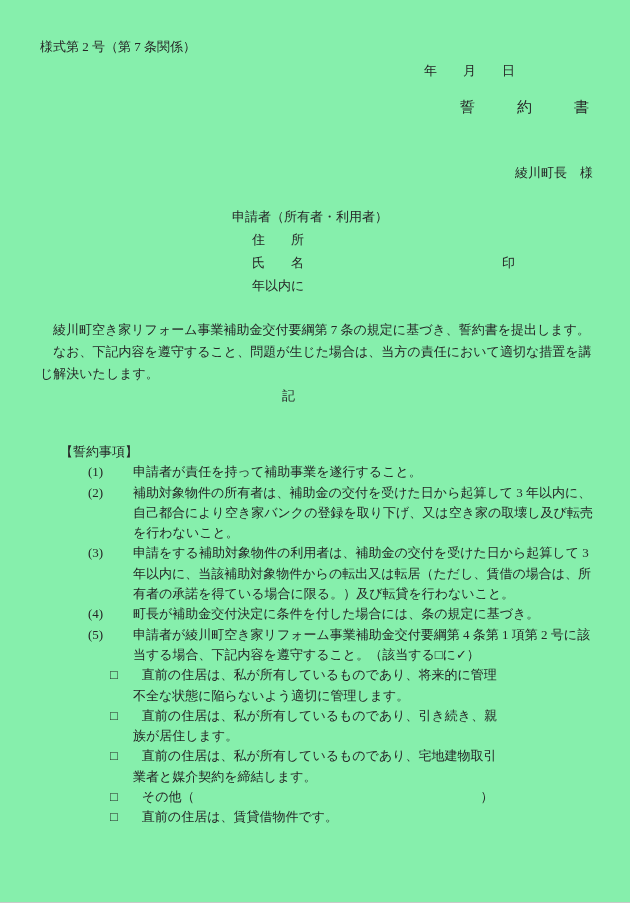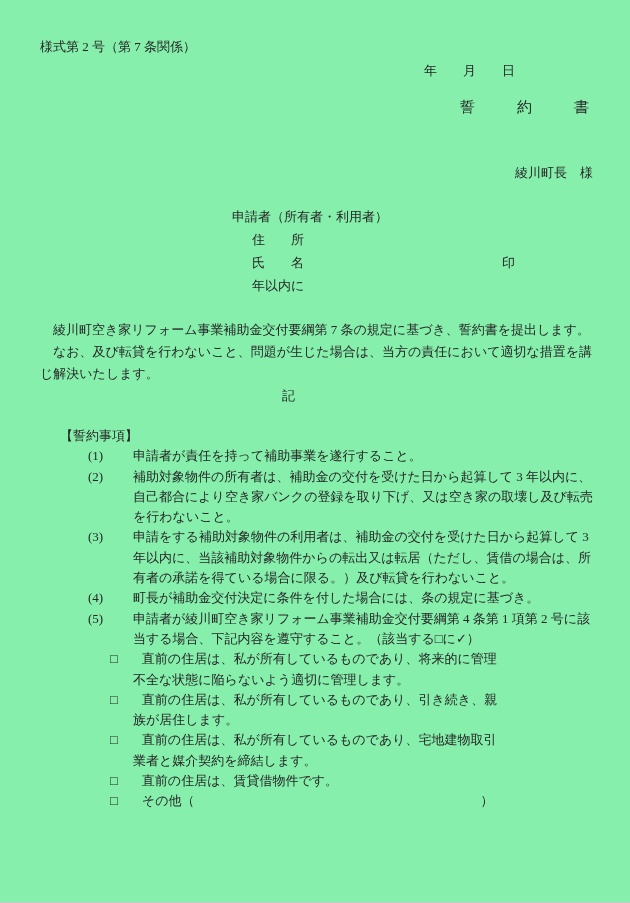--- a/index.html
+++ b/index.html
@@ -53,21 +53,21 @@
   .body-par { width: 555px; }
   .body-par.first { margin-top: 22px; }
   .record-mark {
     width: 555px;
     text-align: center;
     position: relative;
     left: -29px;
   }
   .pledge { line-height: 20.3px; }
   .pledge-heading {
-    margin-top: 19px;
+    margin-top: 35px;
     margin-left: 20px;
   }
   .item {
     display: flex;
     margin-left: 48px;
   }
   .item .num { width: 25px; flex: none; }
   .item .txt { width: 490px; margin-left: 20px; }
   .cb {
     width: 460px;
@@ -93,21 +93,21 @@
     <div class="heading">申請者（所有者・利用者）</div>
     <div class="field">住　　所</div>
     <div class="field">
       <span>氏　　名</span>
       <span class="seal">印</span>
     </div>
     <div class="field">年以内に</div>
   </div>
 
   <p class="body-par first">　綾川町空き家リフォーム事業補助金交付要綱第 7 条の規定に基づき、誓約書を提出します。</p>
-  <p class="body-par">　なお、及び転貸を行わないこと、問題が生じた場合は、当方の責任において適切な措置を講じ解決いたします。</p>
+  <p class="body-par">　なお、下記内容を遵守すること、問題が生じた場合は、当方の責任において適切な措置を講じ解決いたします。</p>
 
   <div class="record-mark">記</div>
 
   <div class="pledge">
     <div class="pledge-heading">【誓約事項】</div>
 
     <div class="item">
       <span class="num">(1)</span>
       <span class="txt">申請者が責任を持って補助事業を遂行すること。</span>
     </div>
@@ -131,20 +131,20 @@
     <div class="cb">
       <span class="box">□</span><span>直前の住居は、私が所有しているものであり、将来的に管理不全な状態に陥らないよう適切に管理します。</span>
     </div>
     <div class="cb">
       <span class="box">□</span><span>直前の住居は、私が所有しているものであり、引き続き、親族が居住します。</span>
     </div>
     <div class="cb">
       <span class="box">□</span><span>直前の住居は、私が所有しているものであり、宅地建物取引業者と媒介契約を締結します。</span>
     </div>
     <div class="cb">
-      <span class="box">□</span><span>直前の住居は、賃貸借物件です。</span>
+      <span class="box">□</span><span>その他（　　　　　　　　　　　　　　　　　　　　　　）</span>
     </div>
     <div class="cb">
-      <span class="box">□</span><span>その他（　　　　　　　　　　　　　　　　　　　　　　）</span>
+      <span class="box">□</span><span>直前の住居は、賃貸借物件です。</span>
     </div>
   </div>
 
 </div>
 
 </body></html>

